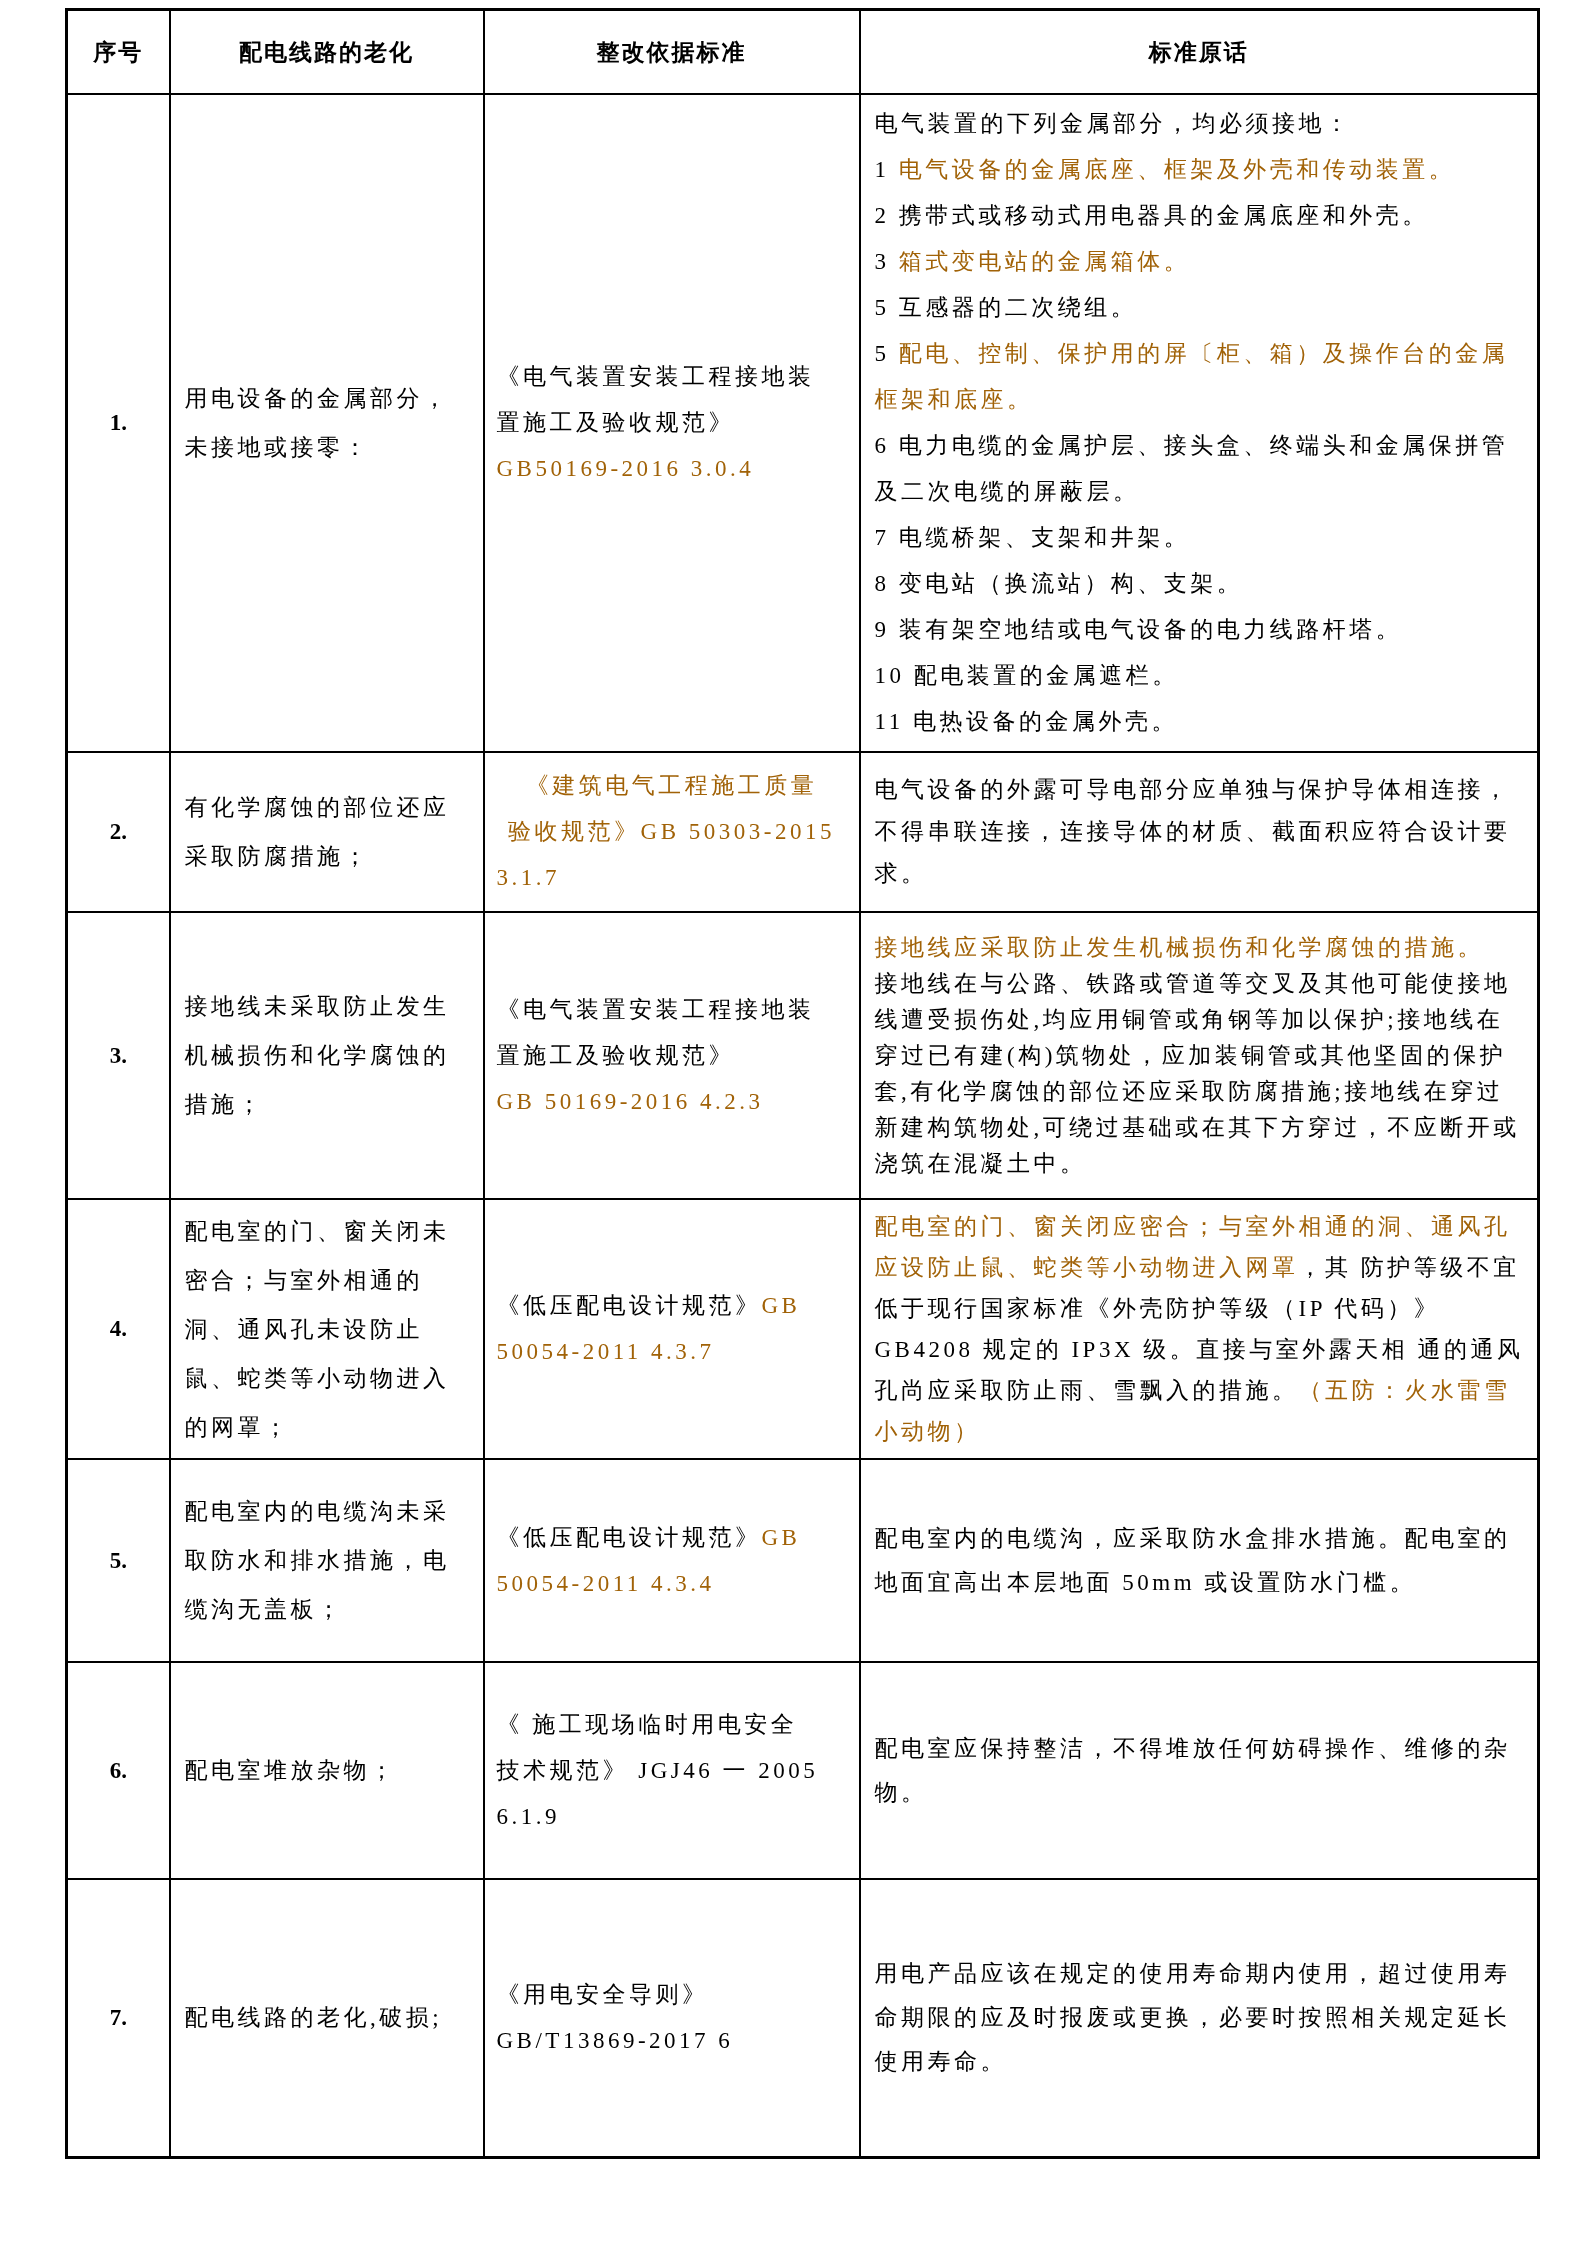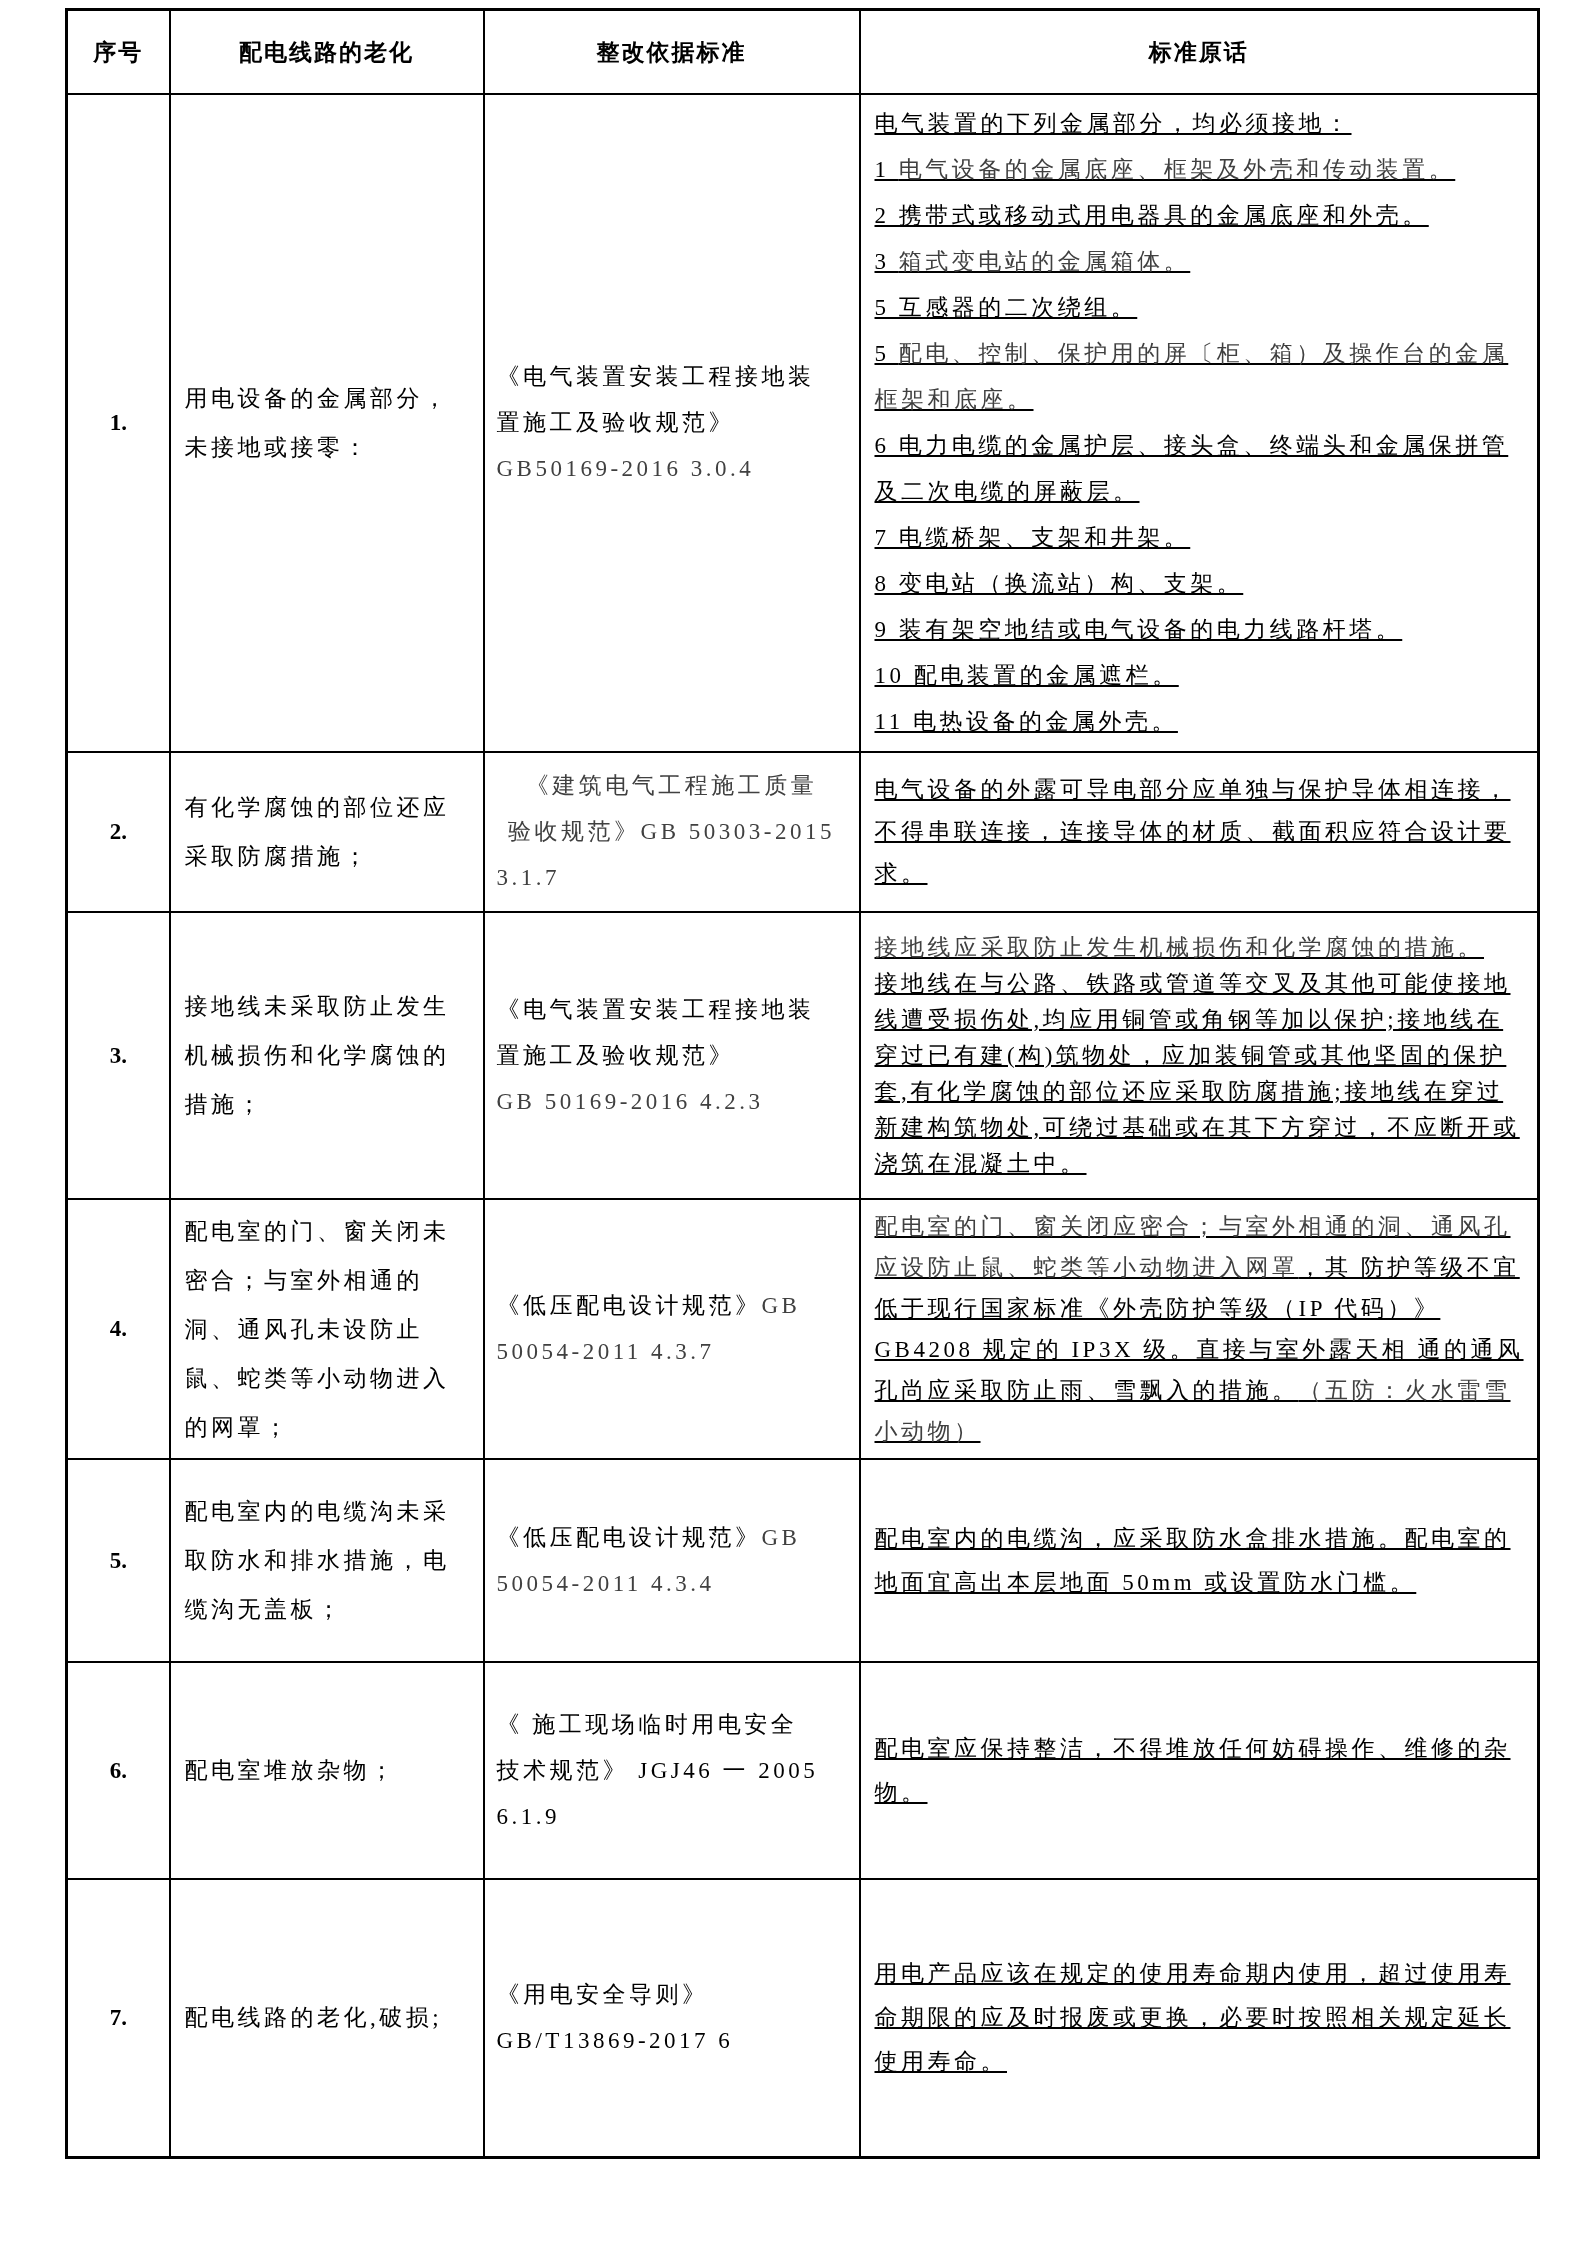--- a/index.html
+++ b/index.html
@@ -31,29 +31,29 @@
   }
   .header-row td{
     height:80px;text-align:center;font-weight:bold;
     font-size:23px;letter-spacing:2px;
   }
   td.num{
     text-align:center;font-weight:bold;font-size:23px;
   }
   td.hazard{font-size:23px;letter-spacing:3.5px;line-height:49px;padding:6px 14px;}
   td.basis{font-size:23px;letter-spacing:3.5px;line-height:46px;padding:10px 12px;}
-  td.quote{font-size:23px;letter-spacing:3.5px;padding:6px 12px 6px 14px;text-decoration:underline;}
+  td.quote{font-size:23px;letter-spacing:3.5px;padding:6px 12px 6px 14px;}
   .q0{line-height:46px;}
   .q1{line-height:42px;}
   .q2{line-height:36px;}
   .q3{line-height:41px;}
   .q4,.q5,.q6{line-height:44px;}
   p{margin:0;}
   p.center{text-align:center;}
-  .run-r{color:#404040;}
+  .run-r{color:#a16207;}
   .run-k{color:#000000;}
 </style>
 </head>
 <body>
 
 <div class="page">
   <table>
     <colgroup>
       <col style="width:103px">
       <col style="width:314px">

